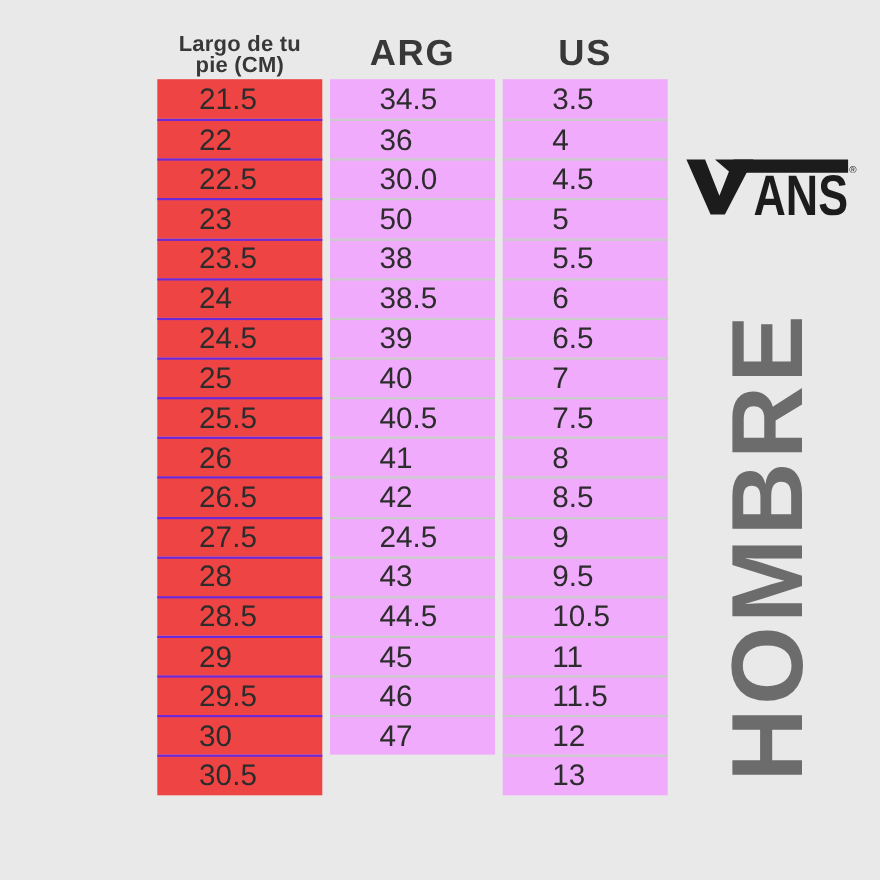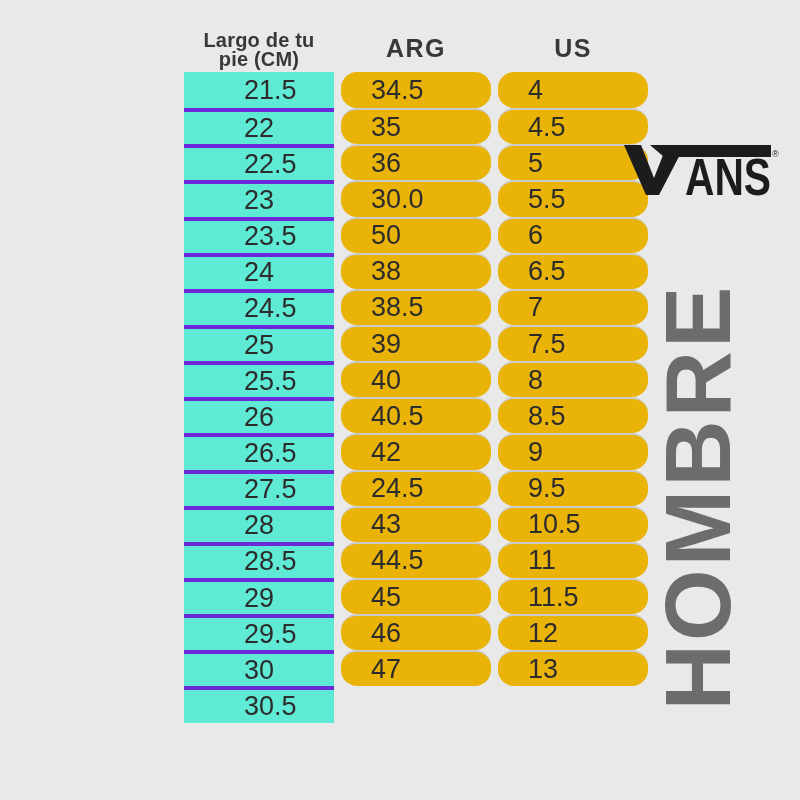--- a/index.html
+++ b/index.html
@@ -16,21 +16,20 @@
     width: 800px;
     height: 800px;
     background: #e9e9e9;
   }
   .size-table {
     position: absolute;
     left: 143px;
     top: 28px;
     display: flex;
     gap: 7px;
-    margin-left: 41px;
   }
   .col {
     width: 150px;
     display: flex;
     flex-direction: column;
   }
   .col-header {
     height: 44px;
     display: flex;
     align-items: center;
@@ -39,46 +38,45 @@
     font-weight: bold;
     color: #383838;
   }
   .col-header.cm-h {
     font-size: 20px;
     line-height: 0.95;
     white-space: pre-line;
     letter-spacing: 0.2px;
   }
   .col-header.size-h {
-    font-size: 25px;
+    font-size: 33px;
     letter-spacing: 1.5px;
     padding-bottom: 4px;
     box-sizing: border-box;
   }
   .cell {
     box-sizing: border-box;
     height: 36.15px;
     flex: none;
     display: flex;
     align-items: center;
     font-size: 27px;
     color: #2c2c2c;
   }
   .col[data-col="cm"] .cell {
-    background: #5eead4;
-    padding-left: 60px;
+    background: #ef4444;
+    padding-left: 38px;
   }
   .col[data-col="cm"] .cell + .cell {
-    border-top: 4px solid #6d28d9;
+    border-top: 2px solid #6d28d9;
   }
   .col[data-col="arg"] .cell,
   .col[data-col="us"] .cell {
-    background: #eab308;
-    padding-left: 30px;
-    border-radius: 16px;
+    background: #f0abfc;
+    padding-left: 45px;
   }
   .col[data-col="arg"] .cell + .cell,
   .col[data-col="us"] .cell + .cell {
     border-top: 2px solid #cbcbcb;
   }
   .vans-logo {
     position: absolute;
     left: 622px;
     top: 144px;
     width: 158px;
@@ -124,39 +122,40 @@
         <div class="cell">28</div>
         <div class="cell">28.5</div>
         <div class="cell">29</div>
         <div class="cell">29.5</div>
         <div class="cell">30</div>
         <div class="cell">30.5</div>
       </div>
     <div class="col" data-col="arg">
       <div class="col-header size-h">ARG</div>
     <div class="cell">34.5</div>
-        <div class="cell">35</div>
         <div class="cell">36</div>
         <div class="cell">30.0</div>
         <div class="cell">50</div>
         <div class="cell">38</div>
         <div class="cell">38.5</div>
         <div class="cell">39</div>
         <div class="cell">40</div>
         <div class="cell">40.5</div>
+        <div class="cell">41</div>
         <div class="cell">42</div>
         <div class="cell">24.5</div>
         <div class="cell">43</div>
         <div class="cell">44.5</div>
         <div class="cell">45</div>
         <div class="cell">46</div>
         <div class="cell">47</div>
       </div>
     <div class="col" data-col="us">
       <div class="col-header size-h">US</div>
+    <div class="cell">3.5</div>
         <div class="cell">4</div>
         <div class="cell">4.5</div>
         <div class="cell">5</div>
         <div class="cell">5.5</div>
         <div class="cell">6</div>
         <div class="cell">6.5</div>
         <div class="cell">7</div>
         <div class="cell">7.5</div>
         <div class="cell">8</div>
         <div class="cell">8.5</div>

